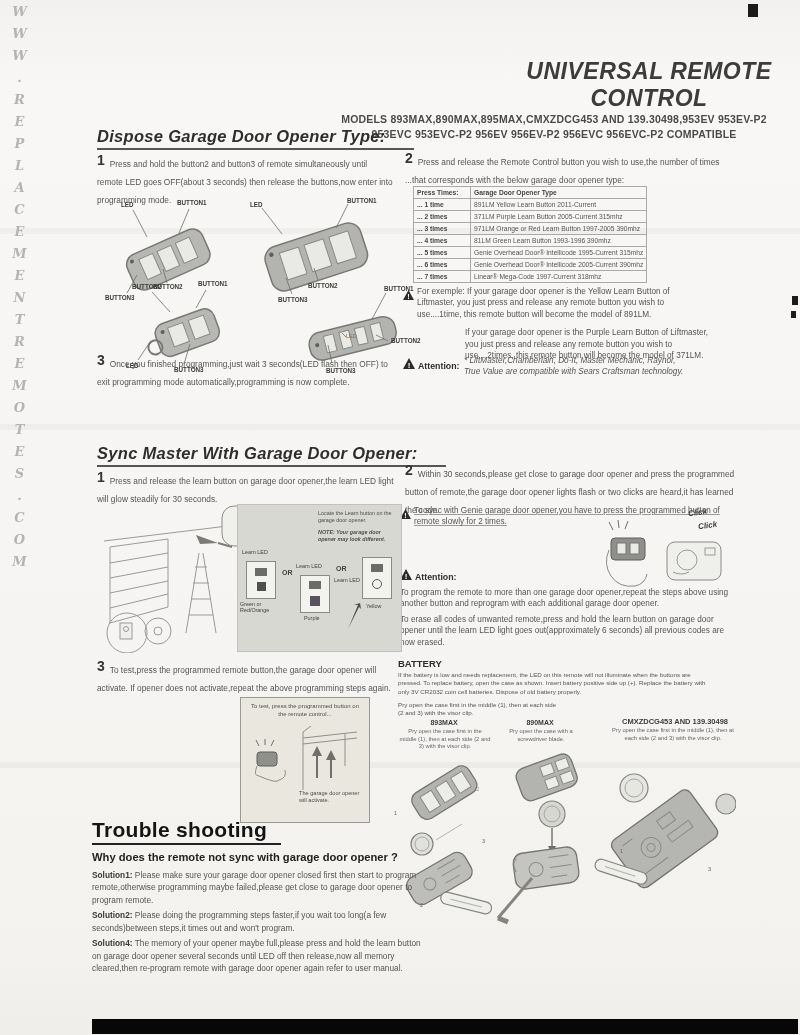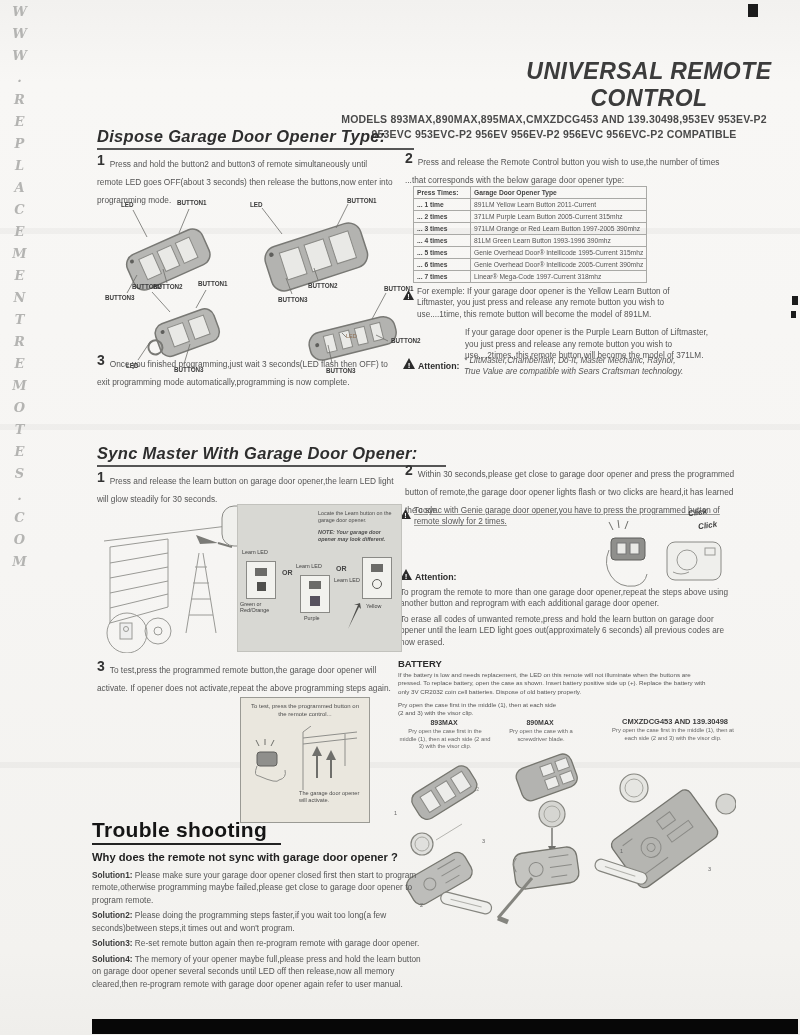--- a/index.html
+++ b/index.html
@@ -503,19 +503,18 @@
   </div>
 
   <div class="abs" style="left:92px;top:818px;">
     <span class="ts-head">Trouble shooting</span>
   </div>
   <div class="abs ts-q" style="left:92px;top:851px;width:360px;">Why does the remote not sync with garage door opener ?</div>
 
   <div class="abs" style="left:92px;top:869px;width:334px;">
     <p class="sol"><b>Solution1:</b><span> Please make sure your garage door opener closed first then start to program remote,otherwise programming maybe failed,please get close to garage door opener to program remote.</span></p>
     <p class="sol"><b>Solution2:</b><span> Please doing the programming steps faster,if you wait too long(a few seconds)between steps,it times out and won't program.</span></p>
-    <p class="sol"><b>Solution3:</b><span> Re-set remote button again then re-program remote with garage door opener.</span></p>
     <p class="sol"><b>Solution4:</b><span> The memory of your opener maybe full,please press and hold the learn button on garage door opener several seconds until LED off then release,now all memory cleared,then re-program remote with garage door opener again refer to user manual.</span></p>
   </div>
 
   <div class="blackbar" style="left:92px;top:1019px;width:706px;height:15px;"></div>
 
 </div>
 
 </body></html>

